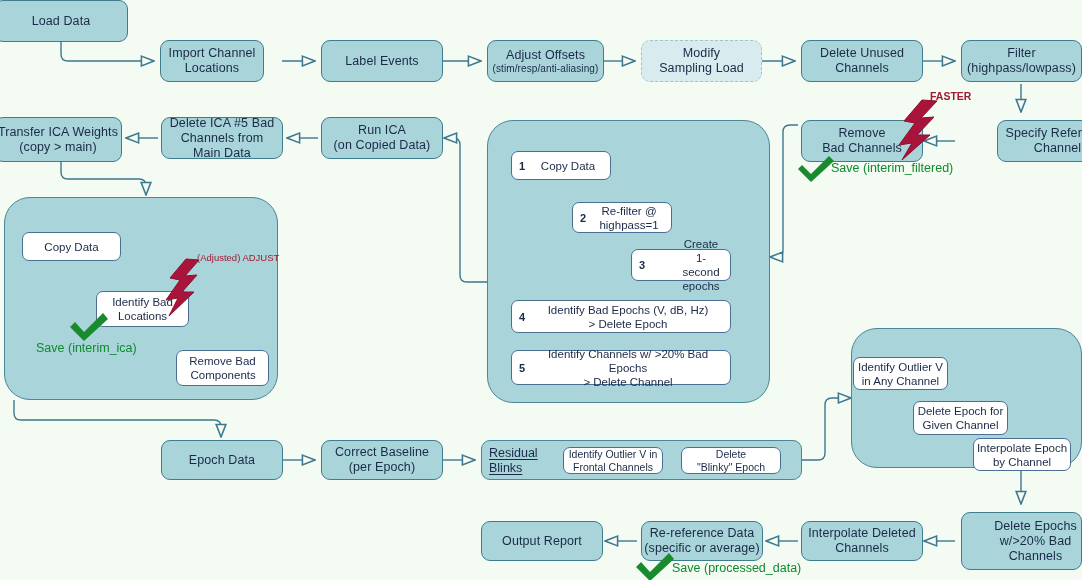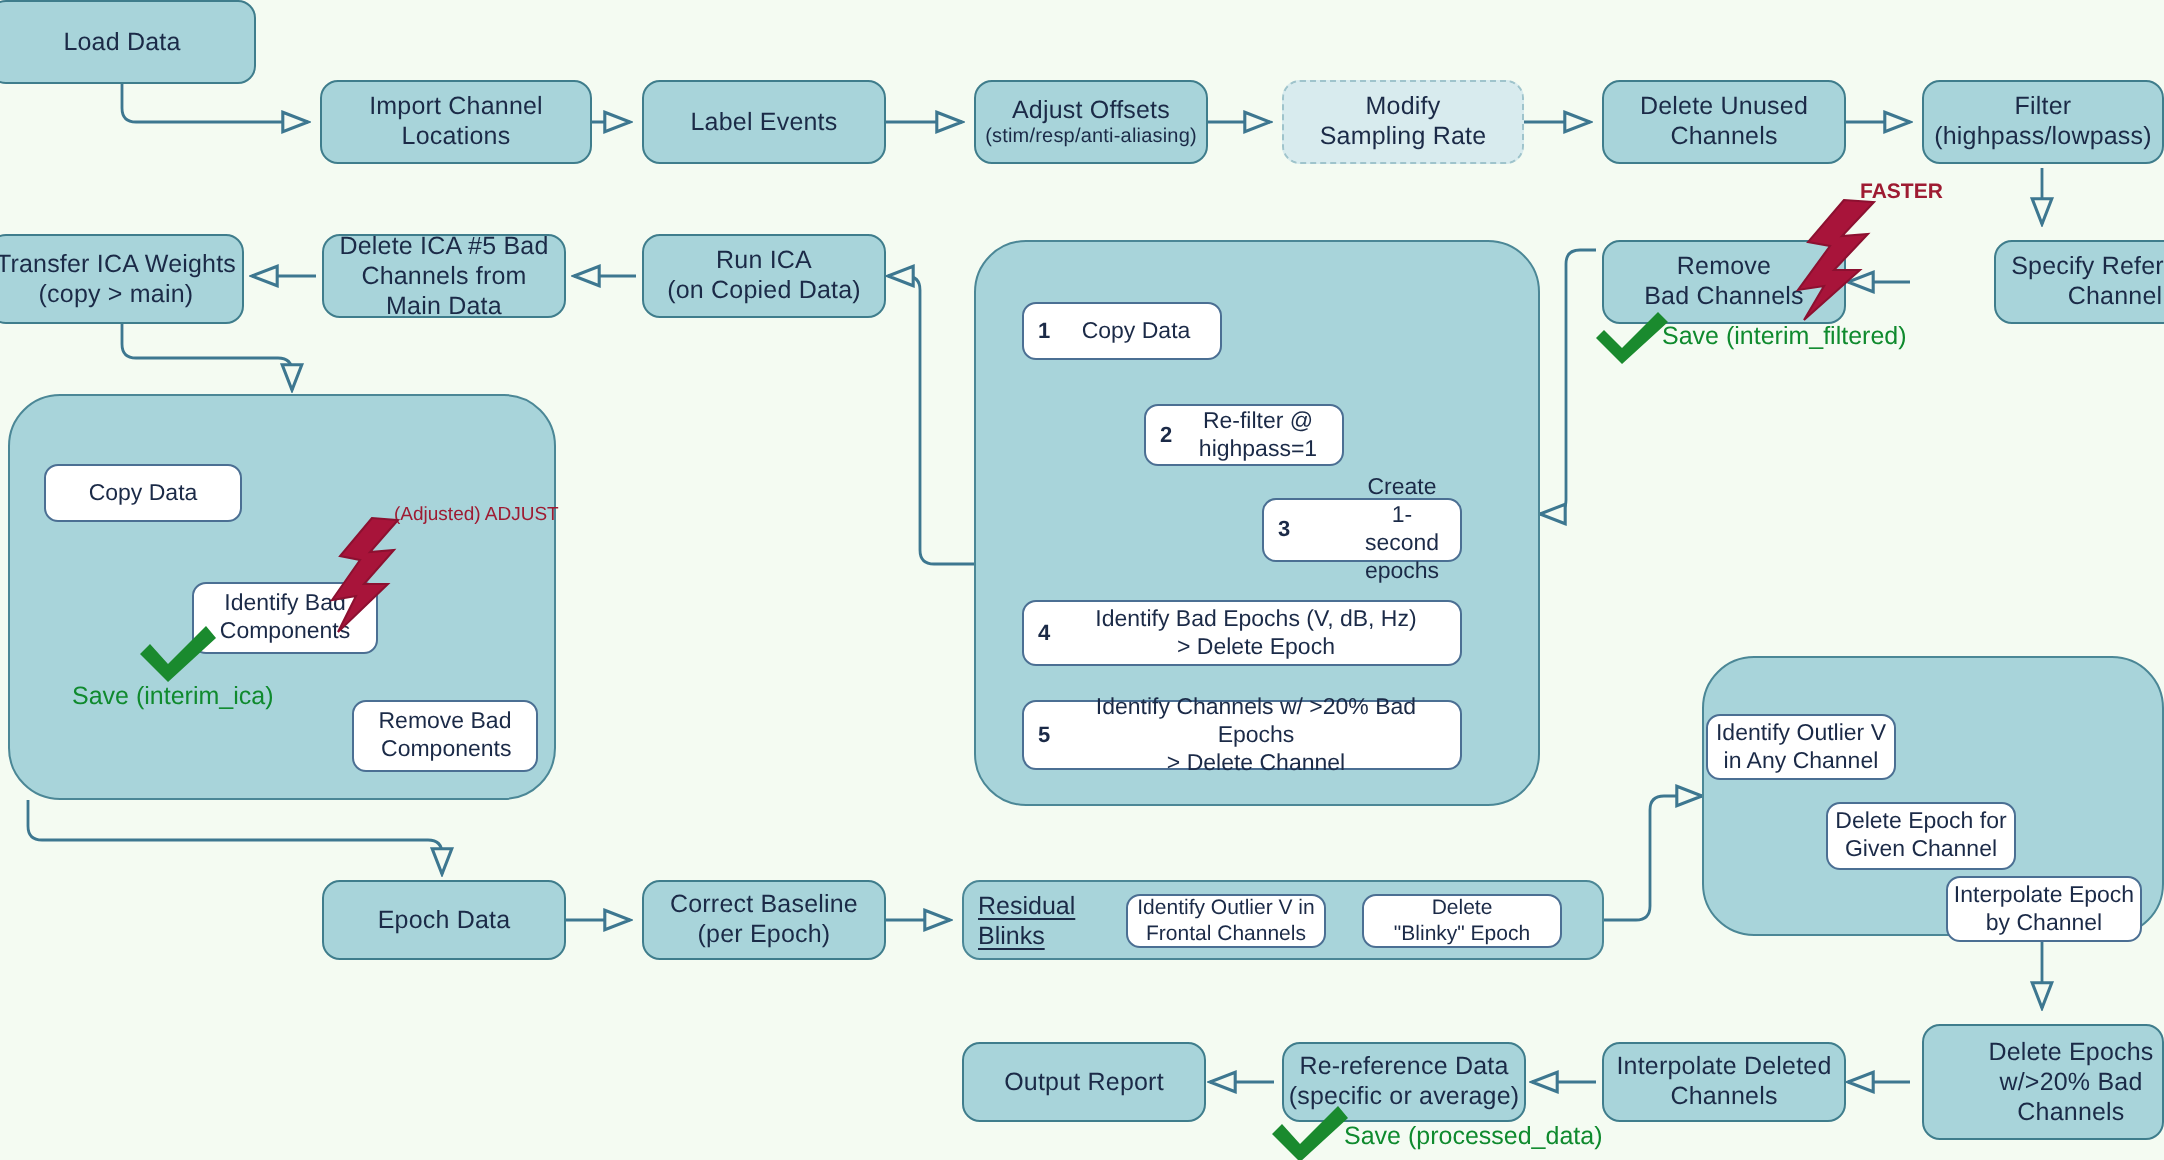--- a/index.html
+++ b/index.html
@@ -176,37 +176,37 @@
     <g fill="none" stroke="#3d7790" stroke-width="1.5">
       <path d="M948,367 L955,367 Q962,367 962,374 L962,384" marker-end="url(#ahs)"></path>
       <path d="M1008,419 L1015,419 Q1022,419 1022,426 L1022,435" marker-end="url(#ahs)"></path>
     </g>
   </svg>
 
   <div class="node" style="left:-6px;top:0px;width:134px;height:42px;">
     <span>Load Data</span>
   </div>
 
-  <div class="node" style="left:160px;top:40px;width:136px;height:42px;">
+  <div class="node" style="left:160px;top:40px;width:104px;height:42px;">
     <span class="ml" style="white-space:pre-line;">Import Channel
 Locations</span>
   </div>
 
   <div class="node" style="left:321px;top:40px;width:122px;height:42px;">
     <span>Label Events</span>
   </div>
 
   <div class="node" style="left:487px;top:40px;width:117px;height:42px;">
     <span>Adjust Offsets</span>
     <span class="sub">(stim/resp/anti-aliasing)</span>
   </div>
 
   <div class="node ghost" style="left:641px;top:40px;width:121px;height:42px;">
     <span style="white-space:pre-line;">Modify
-Sampling Rate</span>
+Sampling Load</span>
   </div>
 
   <div class="node" style="left:801px;top:40px;width:122px;height:42px;">
     <span style="white-space:pre-line;">Delete Unused
 Channels</span>
   </div>
 
   <div class="node" style="left:961px;top:40px;width:121px;height:42px;">
     <span style="white-space:pre-line;">Filter
 (highpass/lowpass)</span>
@@ -282,21 +282,21 @@
 
   <div class="group" style="left:4px;top:197px;width:274px;height:203px;"></div>
   <div class="group-title" style="left:4px;top:206px;width:274px;">Identify Artifacted Components</div>
 
   <div class="wnode" style="left:22px;top:232px;width:99px;height:29px;">
     <span>Copy Data</span>
   </div>
 
   <div class="wnode" style="left:96px;top:291px;width:93px;height:36px;">
     <span style="white-space:pre-line;">Identify Bad
-Components</span>
+Locations</span>
   </div>
 
   <div class="wnode" style="left:176px;top:350px;width:93px;height:36px;text-align:right;">
     <span style="white-space:pre-line;">Remove Bad
 Components</span>
   </div>
 
   <div class="tag-label small" style="left:197px;top:252px;">(Adjusted) ADJUST</div>
   <svg class="bolt" style="left:163px;top:258px;" width="40" height="60" viewBox="0 0 40 60">
     <path d="M23,1 L7,20 L17,22 L3,42 L15,40 L6,58 L31,34 L19,34 L34,17 L22,18 L36,2 Z" fill="#a8143a" stroke="#8c1030" stroke-width="1"></path>

